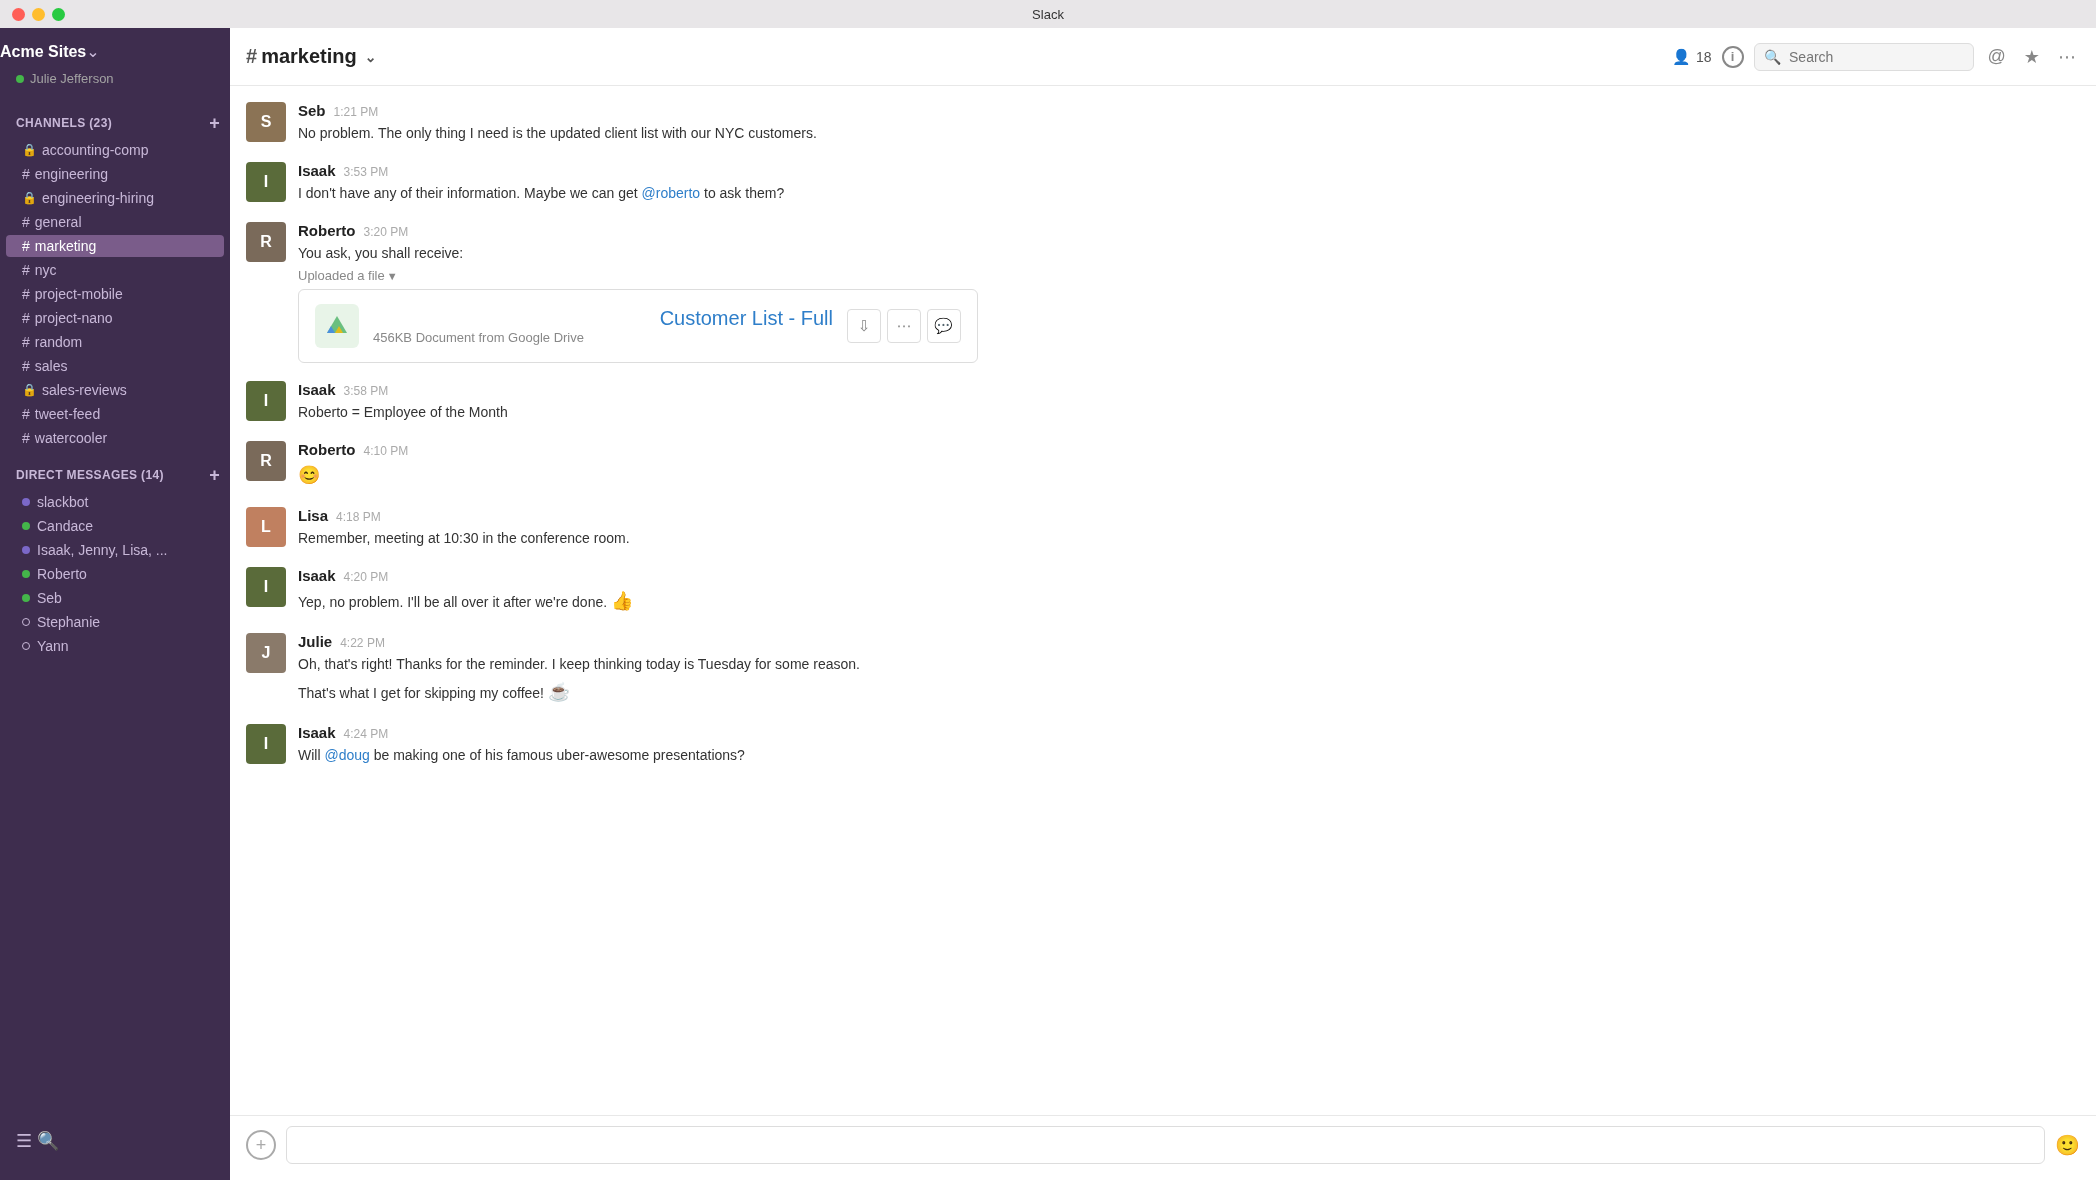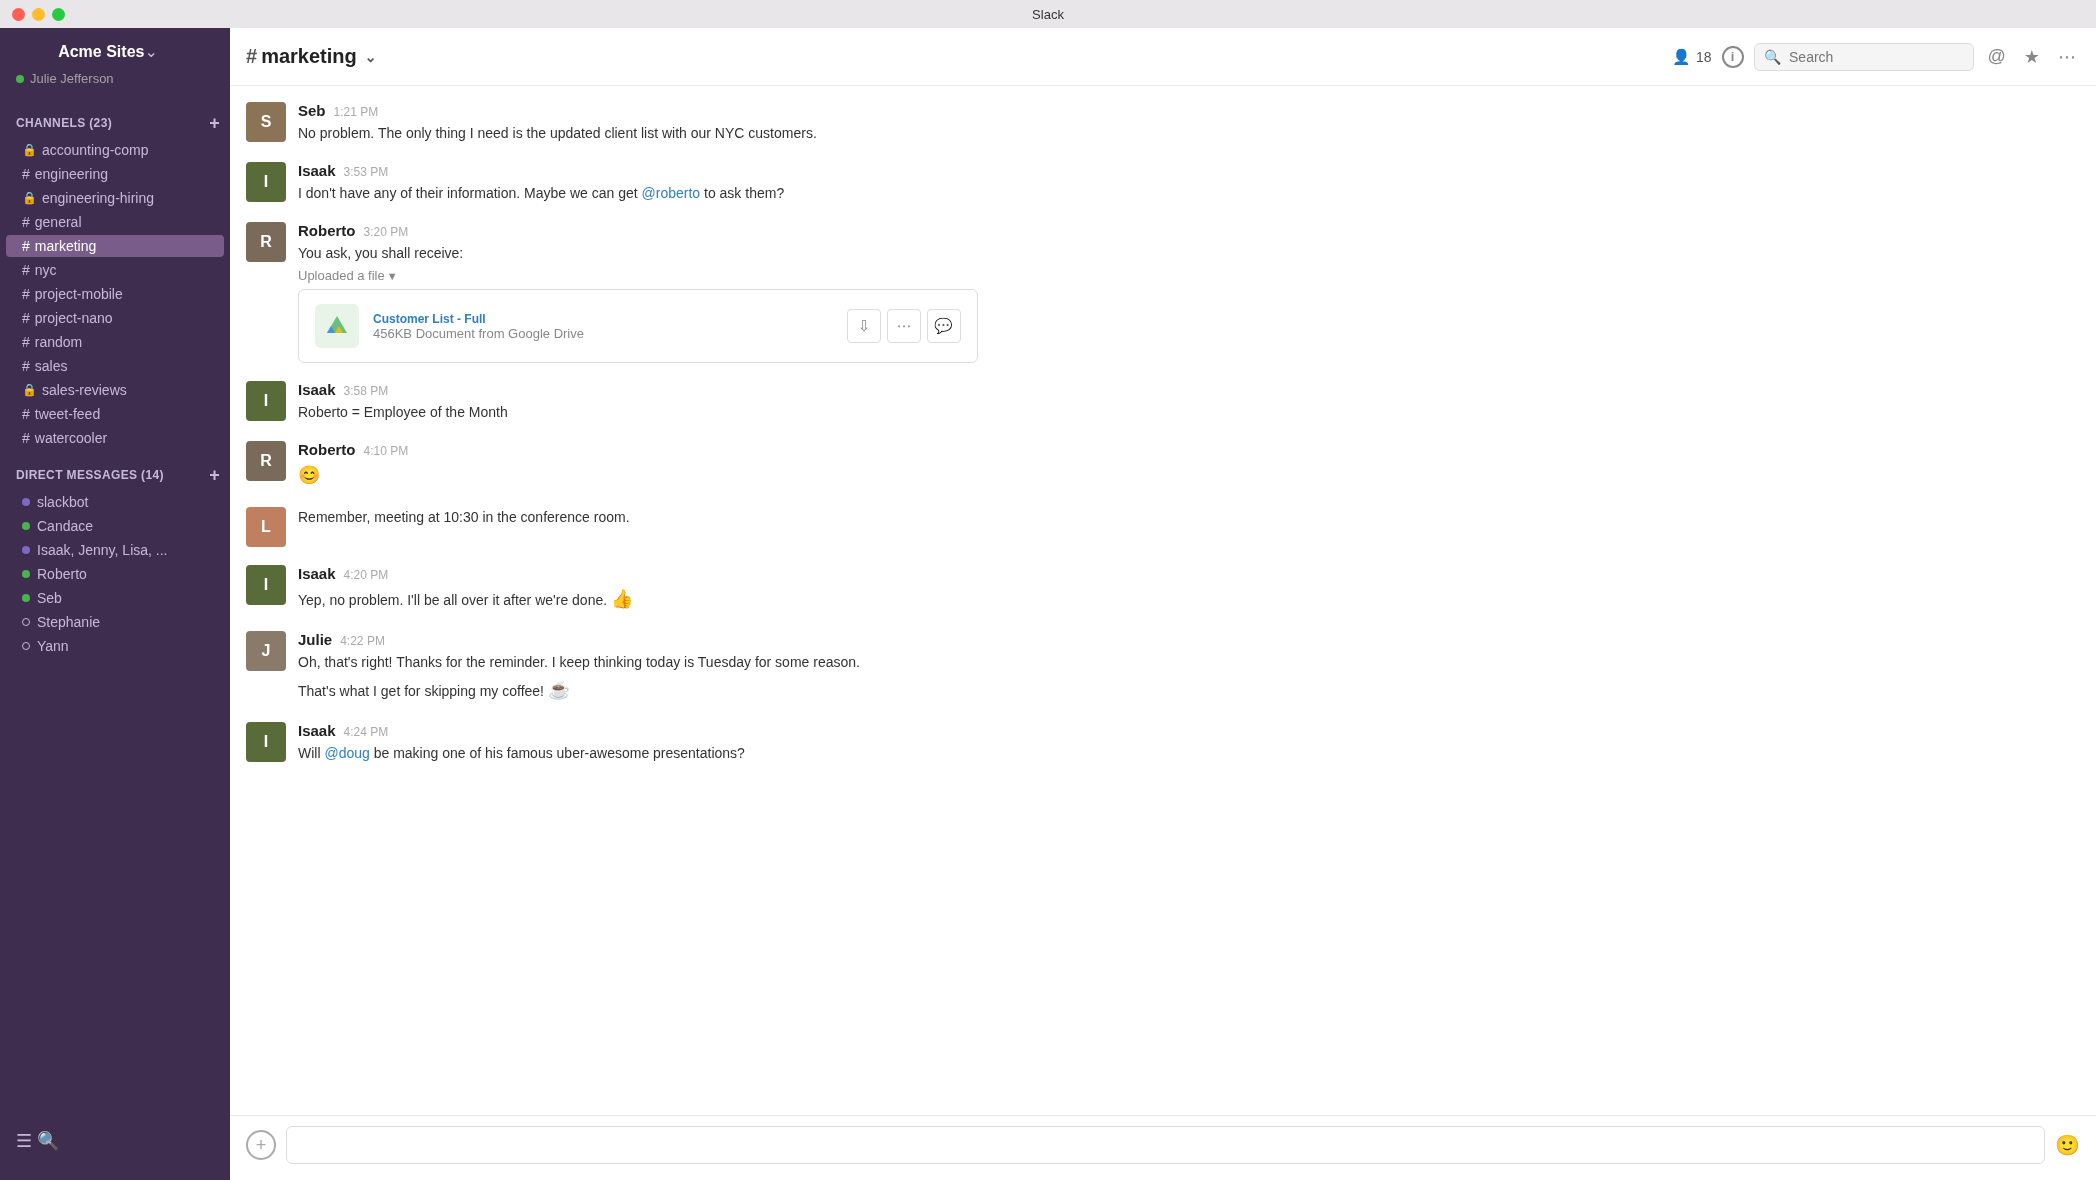--- a/index.html
+++ b/index.html
@@ -33,21 +33,21 @@
       display: flex;
       flex-direction: column;
       flex-shrink: 0;
       overflow-y: auto;
       padding-bottom: 16px;
     }
 
     .workspace-header {
       display: flex;
       align-items: center;
-      justify-content: center;
+      justify-content: flex-start;
       padding: 14px 14px 10px 0;
     }
     .workspace-name { color: #fff; font-size: 16px; font-weight: 700; }
     .workspace-chevron { color: #c8b8d8; font-size: 16px; cursor: pointer; }
     .user-status { display: flex; align-items: center; gap: 6px; padding: 0 16px 12px; font-size: 13px; color: #a3a3a3; }
     .status-dot { width: 8px; height: 8px; border-radius: 50%; background: #44b64a; flex-shrink: 0; }
 
     .section-header {
       display: flex;
       align-items: center;
@@ -146,21 +146,21 @@
       display: flex;
       align-items: center;
       gap: 14px;
       margin-top: 6px;
       max-width: 680px;
       background: #fff;
     }
     .file-icon { width: 44px; height: 44px; background: #e8f4e8; border-radius: 6px; display: flex; align-items: center; justify-content: center; flex-shrink: 0; }
     .file-icon svg { width: 24px; height: 24px; }
     .file-info { flex: 1; }
-    .file-name { font-size: 12px; font-weight: 700; color: #2e7ec9; }
+    .file-name { font-size: 20px; font-weight: 400; color: #2e7ec9; text-align: right; }
     .file-meta { font-size: 13px; color: #888; }
     .file-actions { display: flex; gap: 6px; }
     .file-action-btn {
       width: 34px; height: 34px; border: 1px solid #ddd; border-radius: 4px;
       display: flex; align-items: center; justify-content: center;
       cursor: pointer; color: #888; font-size: 15px; background: #fff;
     }
 
     
     .message-input-area {
@@ -397,20 +397,24 @@
             <span class="message-author">Roberto</span>
             <span class="message-time">4:10 PM</span>
           </div>
           <div class="message-text"><span class="emoji">😊</span></div>
         </div>
       </div>
 
       <div class="message">
         <div class="avatar avatar-lisa">L</div>
         <div class="message-body">
+          <div class="message-header">
+            <span class="message-author">Lisa</span>
+            <span class="message-time">4:18 PM</span>
+          </div>
           <div class="message-text">Remember, meeting at 10:30 in the conference room.</div>
         </div>
       </div>
 
       <div class="message">
         <div class="avatar avatar-isaak">I</div>
         <div class="message-body">
           <div class="message-header">
             <span class="message-author">Isaak</span>
             <span class="message-time">4:20 PM</span>

